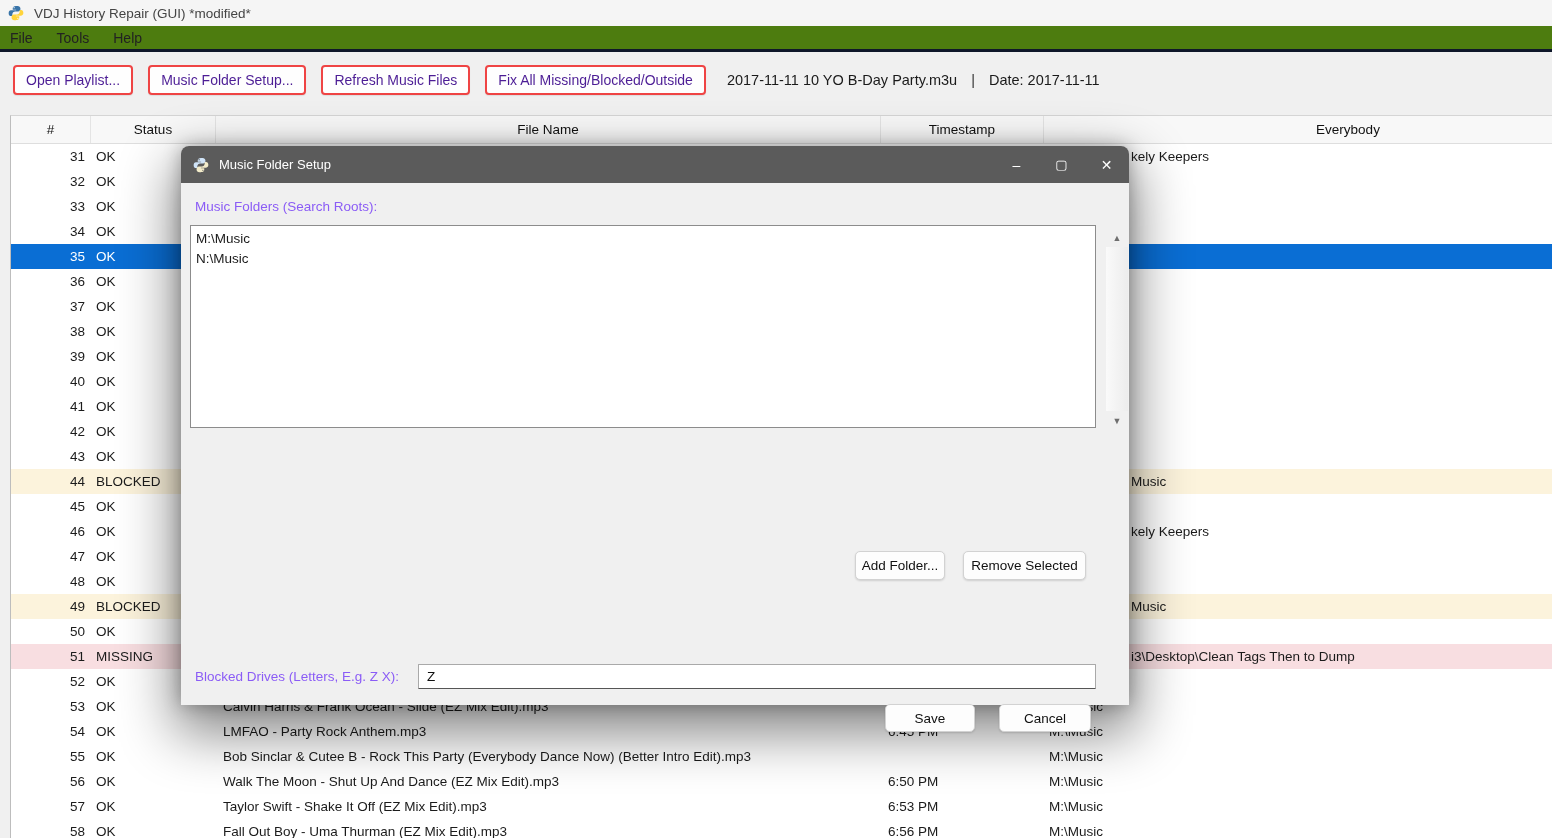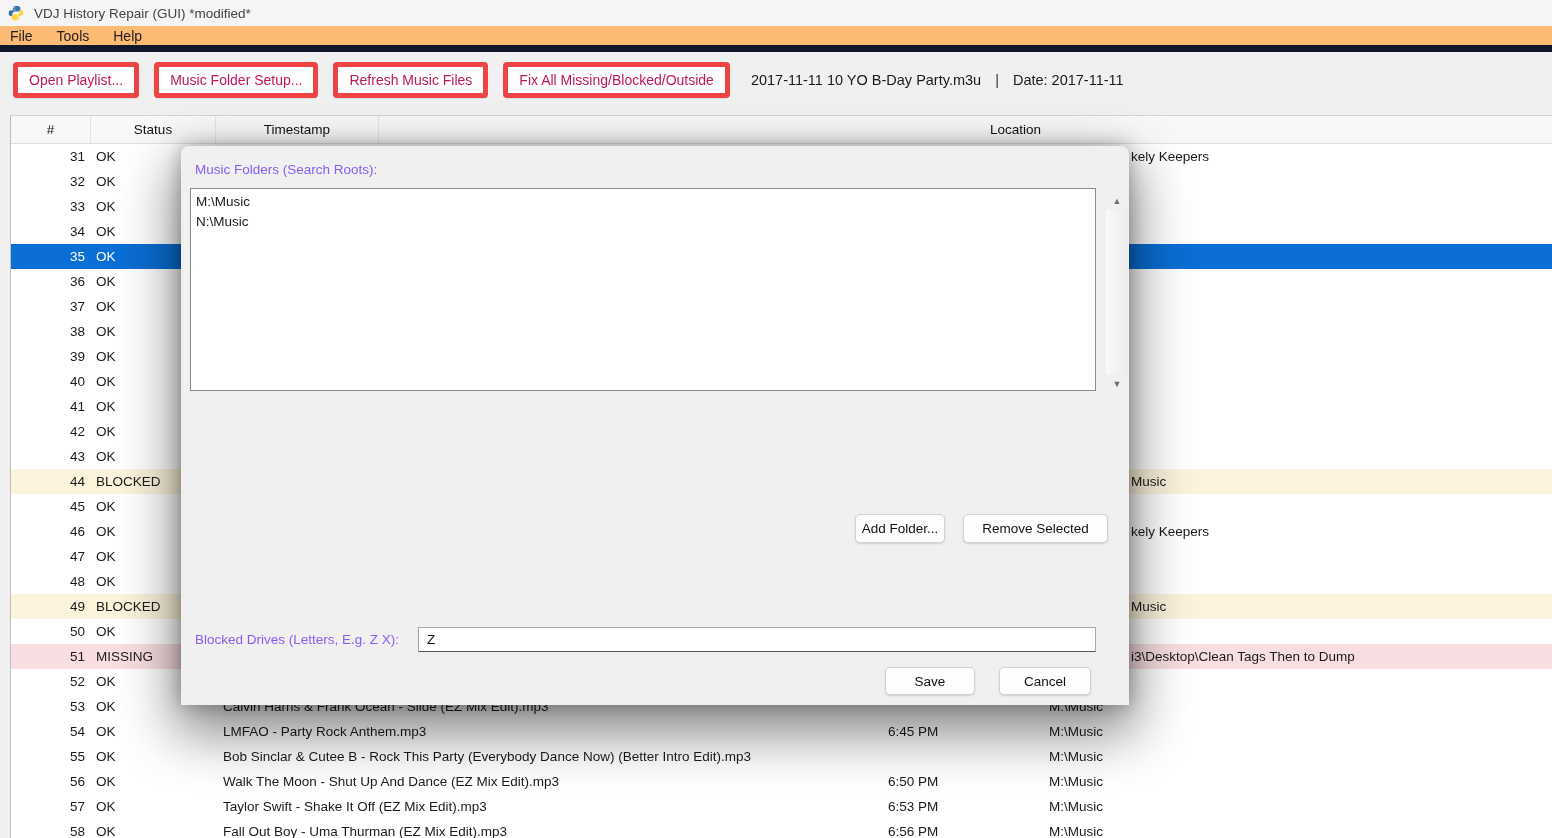--- a/index.html
+++ b/index.html
@@ -10,32 +10,32 @@
     font-size:13.5px;
   }
   
   .titlebar {
     height:26px; background:#f5f5f5; display:flex; align-items:center;
     padding-left:8px; gap:10px;
   }
   .titlebar .title { font-size:13.5px; color:#444; }
   
   .menubar {
-    height:26px; background:#fdba74; border-bottom:7px solid #0f172a;
+    height:26px; background:#4d7c0f; border-bottom:3px solid #0f172a;
     display:flex; align-items:center; padding-left:10px; gap:24px; font-size:14px; color:#222;
   }
   .menubar span { cursor:default; }
   
   .toolbar {
     height:56px; display:flex; align-items:center; padding-left:13px; gap:15px;
     background:#f0f0f0;
   }
   .tbtn {
-    background:#fefefe; border:5px solid #ef4444; border-radius:4px;
-    padding:5px 11px; font-size:14px; color:#be185d;
+    background:#fefefe; border:2px solid #ef4444; border-radius:4px;
+    padding:5px 11px; font-size:14px; color:#4c1d95;
     box-shadow:0 1px 1px rgba(0,0,0,.08); white-space:nowrap;
     font-family:"Liberation Sans", sans-serif;
   }
   .playlist-info { margin-left:6px; font-size:14.5px; color:#1a1a1a; display:flex; gap:14px; white-space:nowrap;text-align:center; }
   .playlist-info .sep { color:#333; }
   
   .table {
     position:absolute; left:10px; top:115px; width:1542px; height:723px;
     background:#fff; border-left:1px solid #bdbdbd; border-top:1px solid #d5d5d5;
   }
@@ -96,21 +96,21 @@
     color:#6e6e6e; font-size:9px; background:#f0f0f0;
   }
   .sb-trough { flex:1; background:linear-gradient(90deg,#fafafa,#ececec); }
   .dbtn {
     position:absolute; background:#fdfdfd; border:1px solid #d2d2d2; border-radius:5px;
     font-size:13.5px; color:#111; box-shadow:0 1px 2px rgba(0,0,0,.14);
     display:flex; align-items:center; justify-content:center;
     font-family:"Liberation Sans", sans-serif;
   }
   .btn-add { left:674px; top:368px; width:90px; height:29px; }
-  .btn-remove { left:782px; top:368px; width:145px; height:29px; }
+  .btn-remove { left:782px; top:368px; width:123px; height:29px; }
   .btn-save { left:704px; top:521px; width:90px; height:28px; }
   .btn-cancel { left:818px; top:521px; width:92px; height:28px; }
   .entry {
     position:absolute; left:237px; top:481px; width:678px; height:25px;
     background:#fff; border:1px solid #a9a9a9; border-bottom:1px solid #555;
     font-size:13.5px; padding-left:8px; font-family:"Liberation Sans", sans-serif;
     color:#111; border-radius:1px;
   }
   .icon16 { width:16px; height:16px; flex:0 0 16px; }
 </style>
@@ -142,22 +142,23 @@
     <span>2017-11-11 10 YO B-Day Party.m3u</span>
     <span class="sep">|</span>
     <span>Date: 2017-11-11</span>
   </div>
 </div>
 
 <div class="table">
   <div class="thead">
     <div class="th th-num">#</div>
     <div class="th th-status">Status</div>
+    <div class="th th-file">File Name</div>
     <div class="th th-time">Timestamp</div>
-    <div class="th th-loc">Location</div>
+    <div class="th th-loc">Everybody</div>
   </div>
   <div class="tbody">
       <div class="tr st-OK">
     <div class="td c-num">31</div>
     <div class="td c-status">OK</div>
     <div class="td c-file"></div>
     <div class="td c-time"></div>
     <div class="td c-loc"><span class="clip">kely Keepers</span></div>
   </div>
       <div class="tr st-OK">
@@ -346,20 +347,34 @@
     <div class="td c-num">58</div>
     <div class="td c-status">OK</div>
     <div class="td c-file">Fall Out Boy - Uma Thurman (EZ Mix Edit).mp3</div>
     <div class="td c-time">6:56 PM</div>
     <div class="td c-loc"><span>M:\Music</span></div>
   </div>
     </div>
 </div>
 
 <div class="dialog">
+  <div class="dlg-titlebar">
+    <svg class="icon16" viewBox="0 0 32 32">
+      <path fill="#cfe3f7" d="M15.9 1.8c-4.1 0-6.4 1.8-6.4 4.9v2.9h6.7v1.1H5.9c-2.9 0-4.6 2.3-4.6 5.6 0 3.4 1.7 5.7 4.6 5.7h2.8v-3.4c0-3 2.6-5.4 5.6-5.4h6c2.5 0 4.5-2 4.5-4.5V6.7c0-3-2.4-4.9-5.4-4.9h-3.5z"></path>
+      <circle fill="#5b5b5b" cx="12.2" cy="5.4" r="1.2"></circle>
+      <path fill="#f3ecca" d="M16.1 30.2c4.1 0 6.4-1.8 6.4-4.9v-2.9h-6.7v-1.1h10.3c2.9 0 4.6-2.3 4.6-5.6 0-3.4-1.7-5.7-4.6-5.7h-2.8v3.4c0 3-2.6 5.4-5.6 5.4h-6c-2.5 0-4.5 2-4.5 4.5v2.1c0 3 2.4 4.9 5.4 4.9h3.5z"></path>
+      <circle fill="#5b5b5b" cx="19.8" cy="26.6" r="1.2"></circle>
+    </svg>
+    <span class="dlg-title">Music Folder Setup</span>
+    <div class="dlg-controls">
+      <div class="dlg-cbtn">–</div>
+      <div class="dlg-cbtn max">▢</div>
+      <div class="dlg-cbtn">✕</div>
+    </div>
+  </div>
   <div class="dlg-body">
     <div class="dlg-label lbl-folders">Music Folders (Search Roots):</div>
     <div class="listbox">
         <div class="lb-item">M:\Music</div>
         <div class="lb-item">N:\Music</div>
       </div>
     <div class="lb-scroll">
       <div class="sb-btn">▲</div>
       <div class="sb-trough"></div>
       <div class="sb-btn">▼</div>

